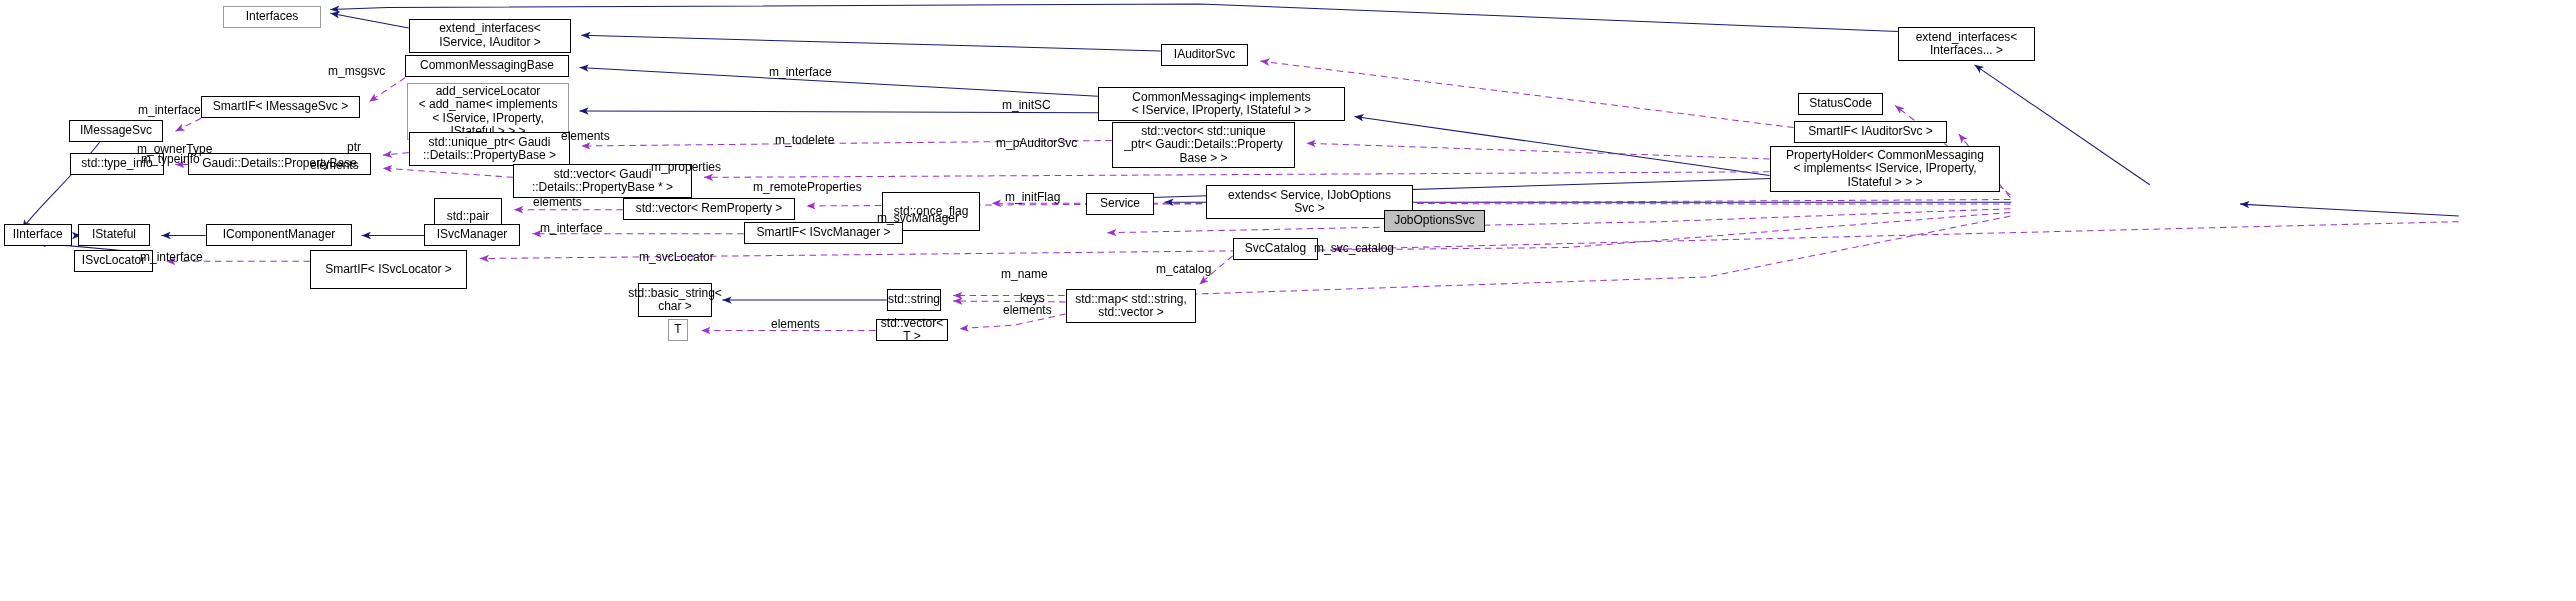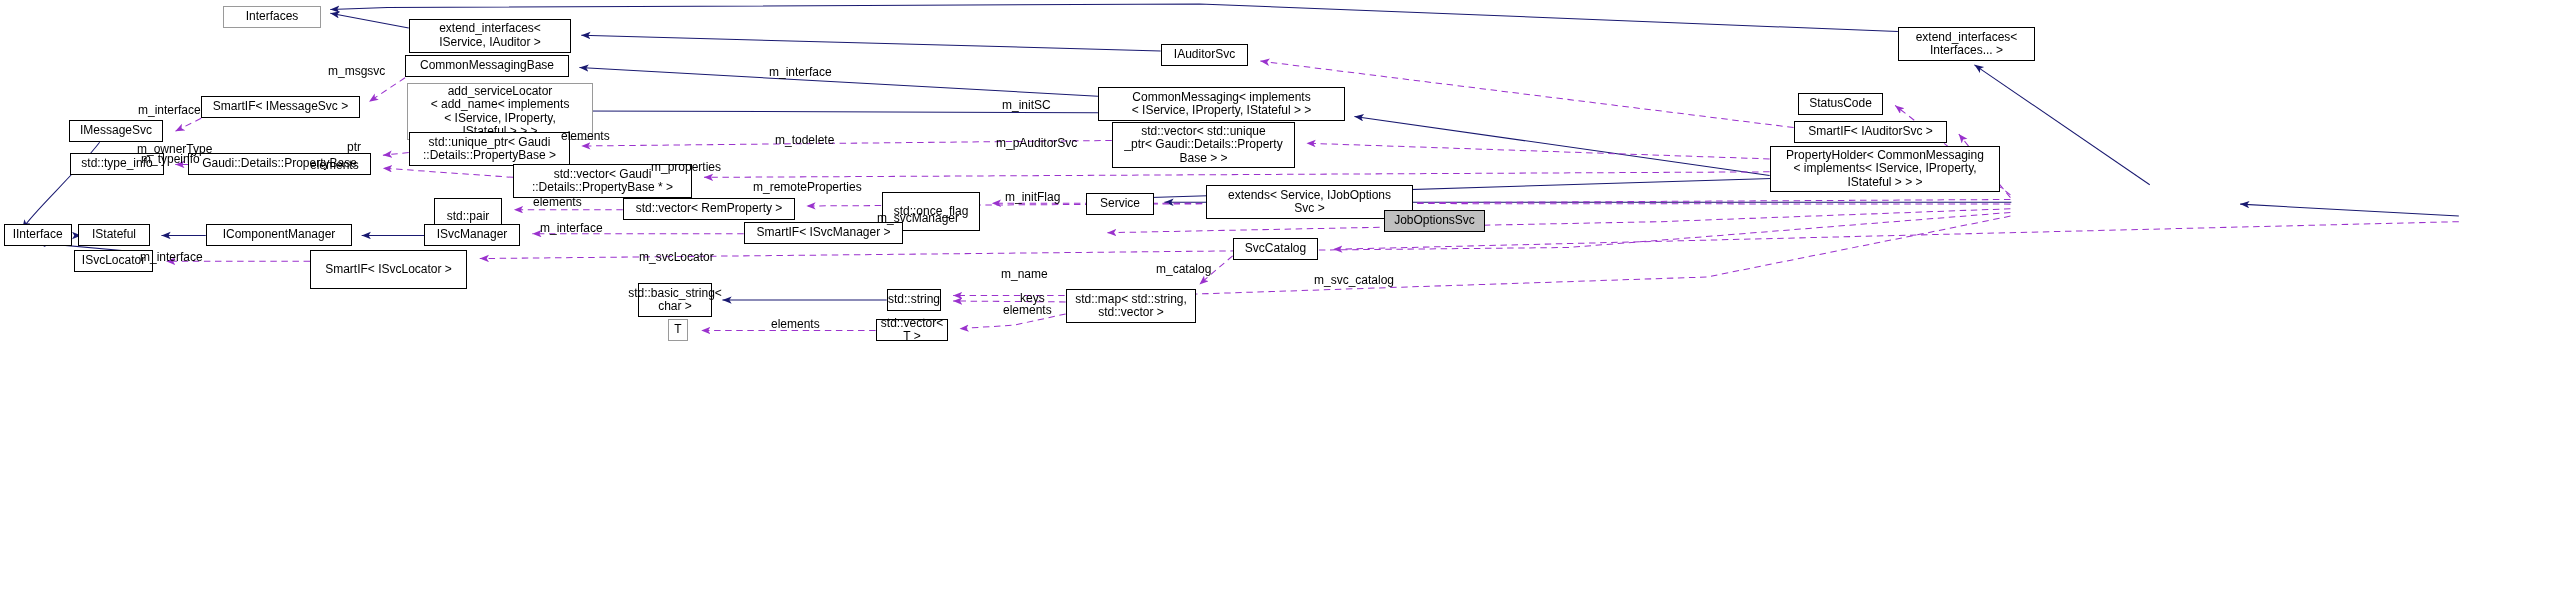--- a/index.html
+++ b/index.html
@@ -146,21 +146,21 @@
   </svg>
 
   <div id="nodes-layer">
       <div class="node grey-border" style="left: 223px; top: 5.5px; width: 98px; height: 22px;">Interfaces</div>
       <div class="node" style="left: 409px; top: 18.5px; width: 162px; height: 34px;">extend_interfaces&lt;
 IService, IAuditor &gt;</div>
       <div class="node" style="left: 1898px; top: 27px; width: 137px; height: 34px;">extend_interfaces&lt;
 Interfaces... &gt;</div>
       <div class="node" style="left: 405px; top: 55px; width: 164px; height: 22px;">CommonMessagingBase</div>
       <div class="node" style="left: 1161px; top: 44px; width: 87px; height: 22px;">IAuditorSvc</div>
-      <div class="node grey-border" style="left: 407px; top: 83px; width: 186px; height: 57px;">add_serviceLocator
+      <div class="node grey-border" style="left: 407px; top: 83px; width: 162px; height: 57px;">add_serviceLocator
 &lt; add_name&lt; implements
 &lt; IService, IProperty,
 IStateful &gt; &gt; &gt;</div>
       <div class="node" style="left: 1098px; top: 87px; width: 247px; height: 34px;">CommonMessaging&lt; implements
 &lt; IService, IProperty, IStateful &gt; &gt;</div>
       <div class="node" style="left: 1798px; top: 93px; width: 85px; height: 22px;">StatusCode</div>
       <div class="node" style="left: 201px; top: 96px; width: 159px; height: 22px;">SmartIF&lt; IMessageSvc &gt;</div>
       <div class="node" style="left: 69px; top: 120px; width: 94px; height: 22px;">IMessageSvc</div>
       <div class="node" style="left: 1794px; top: 121px; width: 153px; height: 22px;">SmartIF&lt; IAuditorSvc &gt;</div>
       <div class="node" style="left: 409px; top: 132px; width: 161px; height: 34px;">std::unique_ptr&lt; Gaudi
@@ -209,21 +209,21 @@
       <div class="edge-label" style="left: 561px; top: 130px;">elements</div>
       <div class="edge-label" style="left: 137px; top: 143px;">m_ownerType</div>
       <div class="edge-label" style="left: 141px; top: 153px;">m_typeinfo</div>
       <div class="edge-label" style="left: 310px; top: 159px;">elements</div>
       <div class="edge-label" style="left: 651px; top: 161px;">m_properties</div>
       <div class="edge-label" style="left: 714px; top: 181px; padding-left: 39px;">m_remoteProperties</div>
       <div class="edge-label" style="left: 533px; top: 196px;">elements</div>
       <div class="edge-label" style="left: 1005px; top: 191px;">m_initFlag</div>
       <div class="edge-label" style="left: 877px; top: 212px;">m_svcManager</div>
       <div class="edge-label" style="left: 540px; top: 222px;">m_interface</div>
-      <div class="edge-label" style="left: 1314px; top: 242px; margin-top: 32px;">m_svc_catalog</div>
+      <div class="edge-label" style="left: 1314px; top: 242px;">m_svc_catalog</div>
       <div class="edge-label" style="left: 639px; top: 251px;">m_svcLocator</div>
       <div class="edge-label" style="left: 140px; top: 251px;">m_interface</div>
       <div class="edge-label" style="left: 1001px; top: 268px;">m_name</div>
       <div class="edge-label" style="left: 1156px; top: 263px;">m_catalog</div>
       <div class="edge-label" style="left: 1008px; top: 292px; margin-left: 12px;">keys</div>
       <div class="edge-label" style="left: 1003px; top: 304px;">elements</div>
       <div class="edge-label" style="left: 771px; top: 318px;">elements</div>
     </div>
 
 </div>

